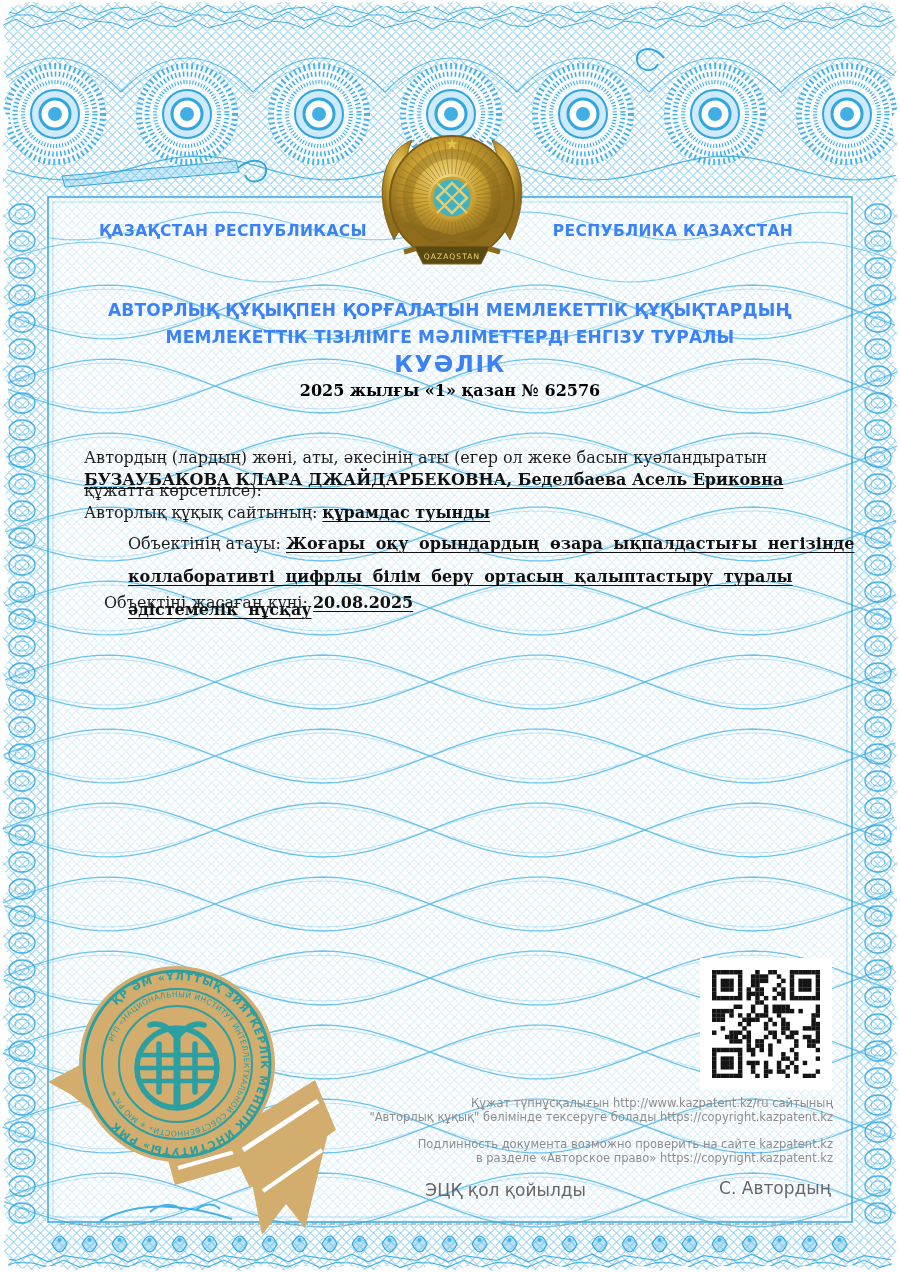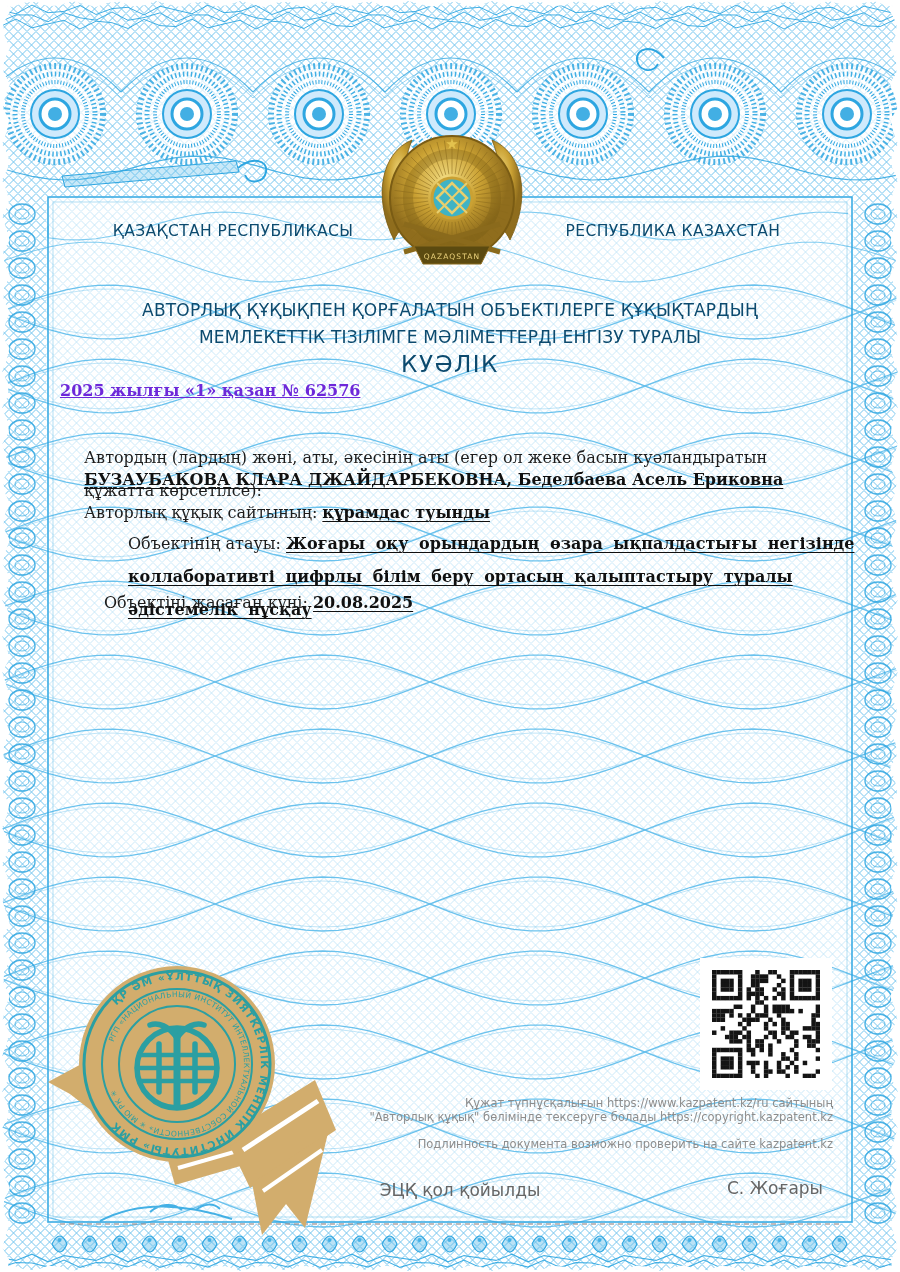--- a/index.html
+++ b/index.html
@@ -1,25 +1,25 @@
 <!DOCTYPE html>
 <html><head>
 <meta charset="utf-8">
 <style>
   html,body{margin:0;padding:0;}
   body{width:900px;height:1272px;position:relative;background:#ffffff;overflow:hidden;
        font-family:"DejaVu Sans","Liberation Sans",sans-serif;}
   #bgsvg,#fgsvg{position:absolute;left:0;top:0;pointer-events:none;}
   .abs{position:absolute;}
-  .sans-b{font-family:"DejaVu Sans","Liberation Sans",sans-serif;font-weight:normal;color:#0c4a6e;}
+  .sans-b{font-family:"DejaVu Sans","Liberation Sans",sans-serif;font-weight:bold;color:#3b82f6;}
   .serif{font-family:"DejaVu Serif","Liberation Serif",serif;color:#1c1c1c;}
   .country{width:330px;text-align:center;font-size:15.5px;letter-spacing:.4px;}
   .title-line{left:60px;width:780px;text-align:center;font-size:17px;letter-spacing:.2px;}
   .doc-type{left:60px;width:780px;text-align:center;font-size:23px;letter-spacing:1.5px;}
-  .date-line{left:60px;width:780px;text-align:left;font-size:16px;font-weight:bold;color:#6d28d9;text-decoration:underline;}
+  .date-line{left:60px;width:780px;text-align:center;font-size:16px;font-weight:bold;color:#000000;}
   .body-line{left:84px;width:742px;font-size:16px;line-height:33px;}
   .bv{font-weight:bold;text-decoration:underline;text-decoration-thickness:1px;text-underline-offset:3px;color:#101010;}
   .bv.sp{word-spacing:5px;}
   .footer-block{right:67px;width:560px;text-align:right;font-size:11.5px;line-height:14px;color:#8d8d8d;}
   .sig{font-size:17px;color:#666;}
   #qrbox{left:700px;top:958px;width:132px;height:132px;background:#fff;}
   #qrbox svg{position:absolute;left:12px;top:12px;}
 </style>
 </head>
 <body>
@@ -493,21 +493,21 @@
       <path d="M177,1030 L177,1106" stroke-width="7"></path>
       <path d="M177,1038 C169,1026 158,1022 150,1025 M177,1038 C185,1026 196,1022 204,1025" stroke-width="5.5"></path>
       <path d="M159,1044 L159,1092 M195,1044 L195,1092" stroke-width="5.5"></path>
     </g>
   </g>
 </svg>
 
 <div class="abs sans-b country" style="left:68px;top:222px;">ҚАЗАҚСТАН РЕСПУБЛИКАСЫ</div>
 <div class="abs sans-b country" style="left:508px;top:222px;">РЕСПУБЛИКА КАЗАХСТАН</div>
 
-<div class="abs sans-b title-line" style="top:300px;">АВТОРЛЫҚ ҚҰҚЫҚПЕН ҚОРҒАЛАТЫН ОБЪЕКТІЛЕРГЕ ҚҰҚЫҚТАРДЫҢ</div>
+<div class="abs sans-b title-line" style="top:300px;">АВТОРЛЫҚ ҚҰҚЫҚПЕН ҚОРҒАЛАТЫН МЕМЛЕКЕТТІК ҚҰҚЫҚТАРДЫҢ</div>
 <div class="abs sans-b title-line" style="top:327px;">МЕМЛЕКЕТТІК ТІЗІЛІМГЕ МӘЛІМЕТТЕРДІ ЕНГІЗУ ТУРАЛЫ</div>
 <div class="abs sans-b doc-type" style="top:351px;">КУӘЛІК</div>
 <div class="abs serif date-line" style="top:381px;">2025 жылғы «1» қазан № 62576</div>
 
 <div class="abs serif body-line" style="top:441px;">Автордың (лардың) жөні, аты, әкесінің аты (егер ол жеке басын куәландыратын құжатта көрсетілсе):</div>
 <div class="abs serif body-line" style="top:463px;"><span class="bv">БУЗАУБАКОВА КЛАРА ДЖАЙДАРБЕКОВНА, Беделбаева Асель Ериковна</span></div>
 <div class="abs serif body-line" style="top:496px;">
   <span>Авторлық құқық сайтының: </span><span class="bv">құрамдас туынды</span>
 </div>
 <div class="abs serif body-line" style="top:527px;padding-left:44px;">
@@ -791,21 +791,22 @@
       <rect x="43.20" y="103.68" width="4.470000000000001" height="4.470000000000001" fill="#141414"></rect>
       <rect x="51.84" y="103.68" width="4.470000000000001" height="4.470000000000001" fill="#141414"></rect>
       <rect x="73.44" y="103.68" width="4.470000000000001" height="4.470000000000001" fill="#141414"></rect>
       <rect x="90.72" y="103.68" width="4.470000000000001" height="4.470000000000001" fill="#141414"></rect>
       <rect x="95.04" y="103.68" width="4.470000000000001" height="4.470000000000001" fill="#141414"></rect>
       <rect x="99.36" y="103.68" width="4.470000000000001" height="4.470000000000001" fill="#141414"></rect>
     </svg>
 </div>
 
 <div class="abs footer-block" style="top:1096px;">
-  <div>Құжат түпнұсқалығын https://www.kazpatent.kz/ru сайтының</div>
+  <div>Құжат түпнұсқалығын http://www.kazpatent.kz/ru сайтының</div>
   <div>"Авторлық құқық" бөлімінде тексеруге болады  https://copyright.kazpatent.kz</div>
 </div>
 <div class="abs footer-block" style="top:1137px;">
   <div>Подлинность документа возможно проверить на сайте kazpatent.kz</div>
+  <div>в разделе «Авторское право»  https://copyright.kazpatent.kz</div>
 </div>
 
-<div class="abs sig" style="left:350px;top:1180px;width:220px;text-align:center;">ЭЦҚ қол қойылды</div>
-<div class="abs sig" style="left:690px;top:1178px;width:170px;text-align:center;">С. Жоғары</div>
+<div class="abs sig" style="left:350px;top:1180px;width:220px;text-align:right;padding-left:16px;">ЭЦҚ қол қойылды</div>
+<div class="abs sig" style="left:690px;top:1178px;width:170px;text-align:center;">С. Автордың</div>
 
 </body></html>

